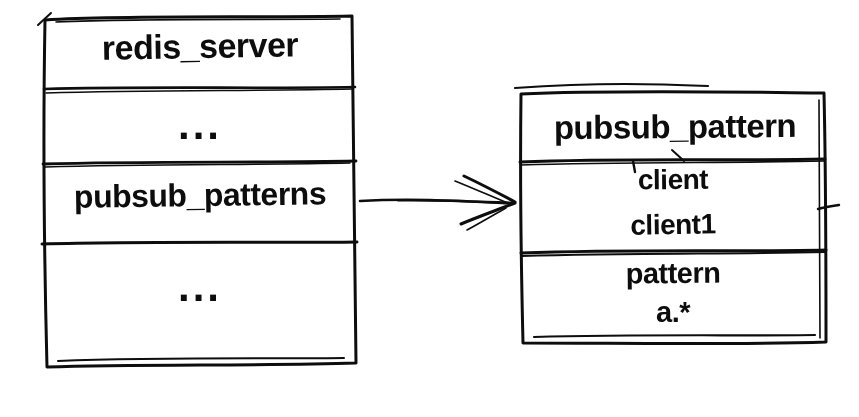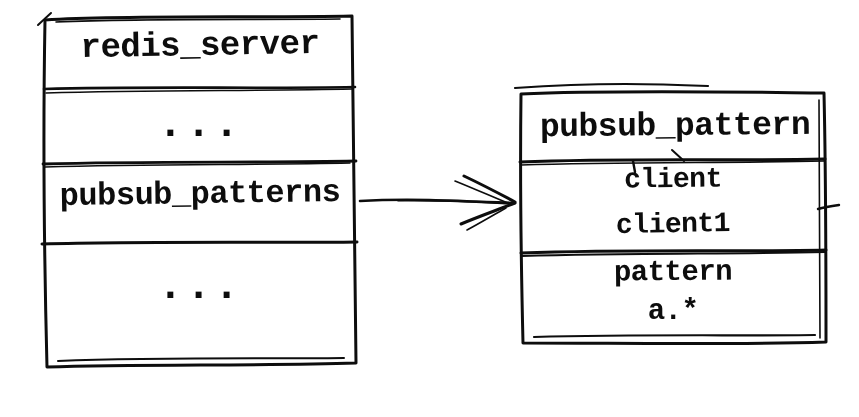--- a/index.html
+++ b/index.html
@@ -6,21 +6,21 @@
     margin: 0;
     padding: 0;
     background: #ffffff;
   }
   .canvas {
     position: relative;
     width: 859px;
     height: 417px;
     background: #ffffff;
     overflow: hidden;
-    font-family: Liberation Mono, monospace;
+    font-family: Liberation Sans, sans-serif;
   }
   .strokes {
     position: absolute;
     left: 0; top: 0;
     width: 859px; height: 417px;
   }
   .t {
     position: absolute;
     font-weight: 700;
     color: #0d0d0d;

